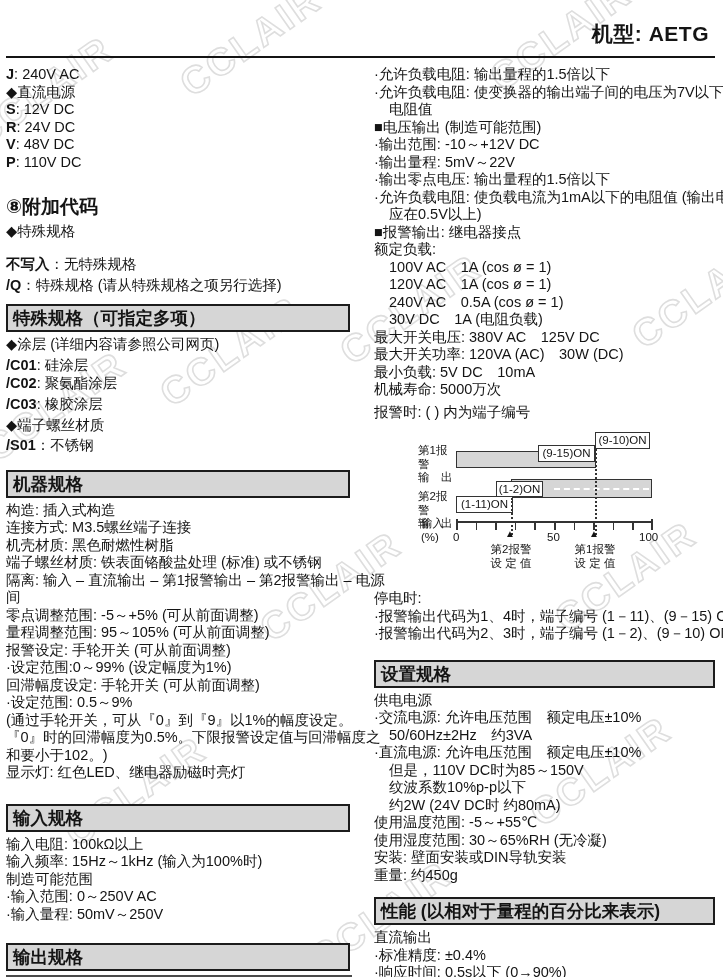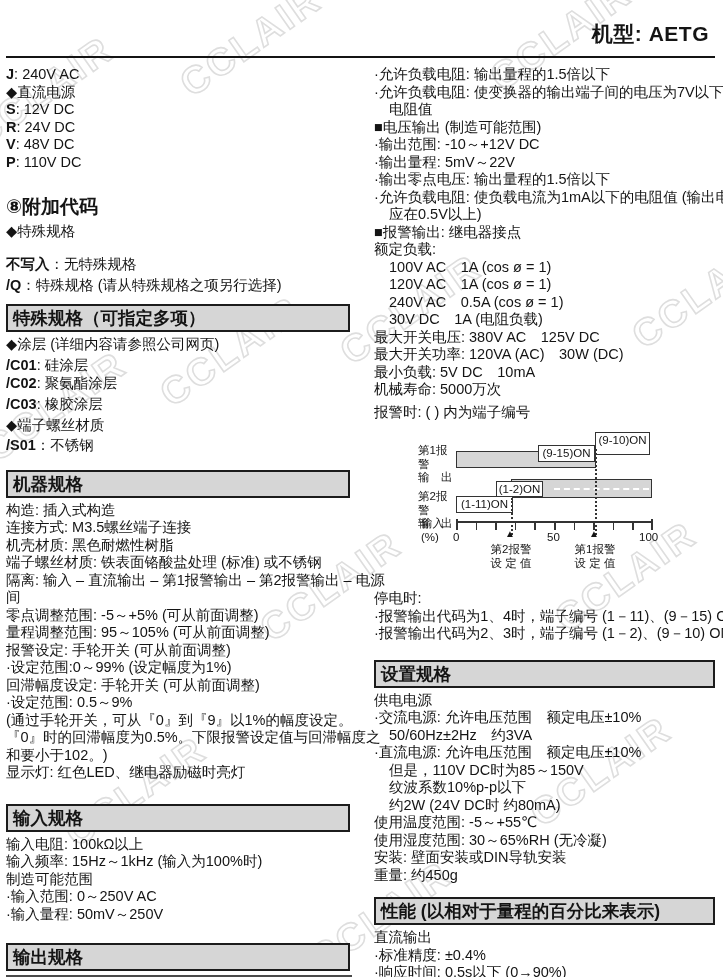--- a/index.html
+++ b/index.html
@@ -45,21 +45,21 @@
   .dg-a2 { left:0; top:61px; }
   .dg-ax { left:3px; top:88px; }
   .band { position:absolute; background:#d6d6d6; border:1px solid #333; box-sizing:border-box; }
   .band1 { left:38px; top:22px; width:140px; height:17px; }
   .band2 { left:93px; top:50px; width:141px; height:19px; }
   .band2 .dash { position:absolute; left:42px; right:2px; top:8px; border-top:2px dashed #ffffff; }
   .onbox {
     position:absolute; background:#ffffff; border:1px solid #333; box-sizing:border-box;
     font-size:11.5px; line-height:15px; text-align:center; padding:0 1px; white-space:nowrap;
   }
-  .ob-910 { left:177px; top:3px;  width:55px; height:23px; }
+  .ob-910 { left:177px; top:3px;  width:55px; height:17px; }
   .ob-915 { left:120px; top:16px; width:57px; height:17px; }
   .ob-12  { left:78px;  top:52px; width:47px; height:16px; }
   .ob-111 { left:38px;  top:67px; width:57px; height:17px; }
   .dotline { position:absolute; width:0; border-left:2px dotted #333; }
   .dl-1 { left:177px; top:20px; height:86px; }
   .dl-2 { left:93px;  top:69px; height:37px; }
   .axisline {
     position:absolute; left:38px; top:92px; width:197px; height:7px;
     border-top:2px solid #333;
     background:repeating-linear-gradient(90deg,#333 0 1.5px,transparent 1.5px 19.6px);

